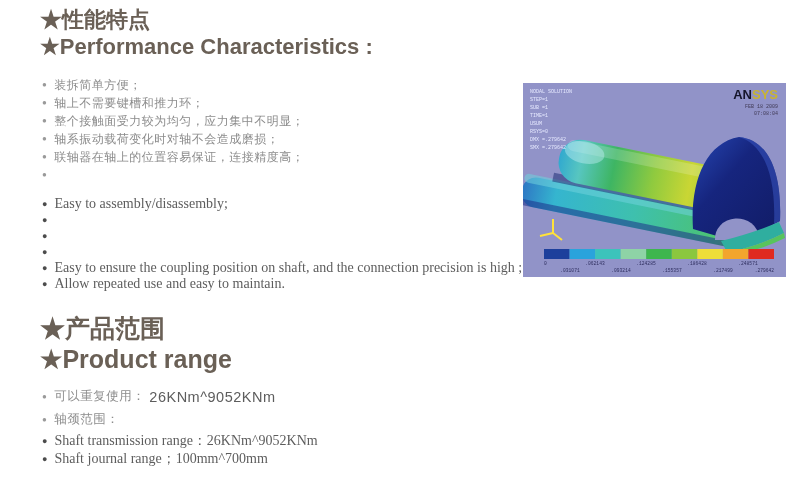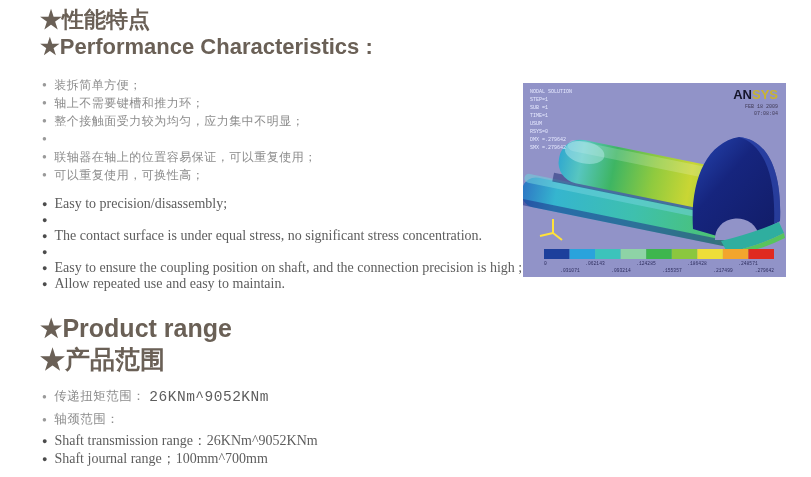--- a/index.html
+++ b/index.html
@@ -26,21 +26,21 @@
   .zh-list li { height:18px; font-size:12px; color:#8c8c8c; letter-spacing:0.5px; }
   .zh-list .dot { font-size:8px; color:#9a9a9a; }
 
   .en-list { left:29px; top:196px; font-family:"Liberation Serif", serif; }
   .en-list li { height:16px; font-size:14px; color:#5d5d5d; }
   .en-list .dot { font-size:9px; color:#4c4c4c; }
 
   .prod-zh-list { left:29px; top:385px; }
   .prod-zh-list li { height:23px; font-size:12.5px; color:#8c8c8c; letter-spacing:0.5px; }
   .prod-zh-list .dot { font-size:8px; color:#9a9a9a; }
-  .prod-zh-list .val { font-family:Liberation Mono, monospace; font-size:14.5px; color:#5d5d5d; margin-left:4px; }
+  .prod-zh-list .val { font-family:Liberation Sans, sans-serif; font-size:14.5px; color:#5d5d5d; margin-left:4px; }
 
   .prod-en-list { left:29px; top:432px; font-family:"Liberation Serif", serif; }
   .prod-en-list li { height:18px; font-size:14px; color:#5d5d5d; }
   .prod-en-list .dot { font-size:9px; color:#4c4c4c; }
 
   
   .ansys-figure { position:absolute; left:510px; top:83px; width:263px; height:194px; }
   .ansys-figure svg { display:block; }
 </style>
 </head>
@@ -61,42 +61,41 @@
     <li>
         <span class="dot">●</span>
         <span>轴上不需要键槽和推力环；</span>
       </li>
     <li>
         <span class="dot">●</span>
         <span>整个接触面受力较为均匀，应力集中不明显；</span>
       </li>
     <li>
         <span class="dot">●</span>
-      </li>
-    <li>
-        <span class="dot">●</span>
-        <span>联轴器在轴上的位置容易保证，可以重复使用；</span>
-      </li>
-    <li>
-        <span class="dot">●</span>
-        <span>可以重复使用，可换性高；</span>
+        <span>轴系振动载荷变化时对轴不会造成磨损；</span>
+      </li>
+    <li>
+        <span class="dot">●</span>
+        <span>联轴器在轴上的位置容易保证，连接精度高；</span>
+      </li>
+    <li>
+        <span class="dot">●</span>
       </li>
   </ul>
 
   <ul class="blist en-list">
     <li>
         <span class="dot">●</span>
-        <span>Easy to precision/disassembly;</span>
-      </li>
-    <li>
-        <span class="dot">●</span>
-      </li>
-    <li>
-        <span class="dot">●</span>
-        <span>The contact surface is under equal stress, no significant stress concentration.</span>
+        <span>Easy to assembly/disassembly;</span>
+      </li>
+    <li>
+        <span class="dot">●</span>
+      </li>
+    <li>
+        <span class="dot">●</span>
       </li>
     <li>
         <span class="dot">●</span>
       </li>
     <li>
         <span class="dot">●</span>
         <span>Easy to ensure the coupling position on shaft, and the connection precision is high ;</span>
       </li>
     <li>
         <span class="dot">●</span>
@@ -197,28 +196,28 @@
         <text x="47" y="189" text-anchor="middle">.031071</text>
         <text x="98" y="189" text-anchor="middle">.093214</text>
         <text x="149" y="189" text-anchor="middle">.155357</text>
         <text x="200" y="189" text-anchor="middle">.217499</text>
         <text x="251" y="189" text-anchor="end">.279642</text>
       </g>
     </svg>
   </div>
 
   <div class="heading-block sec2">
+    <div class="h-line">★产品范围</div>
     <div class="h-line">★Product range</div>
-    <div class="h-line">★产品范围</div>
   </div>
 
   <ul class="blist prod-zh-list">
     <li>
       <span class="dot">●</span>
-      <span>传递扭矩范围：</span>
+      <span>可以重复使用：</span>
       <span class="val">26KNm^9052KNm</span>
     </li>
     <li>
       <span class="dot">●</span>
       <span>轴颈范围：</span>
     </li>
   </ul>
 
   <ul class="blist prod-en-list">
     <li>

